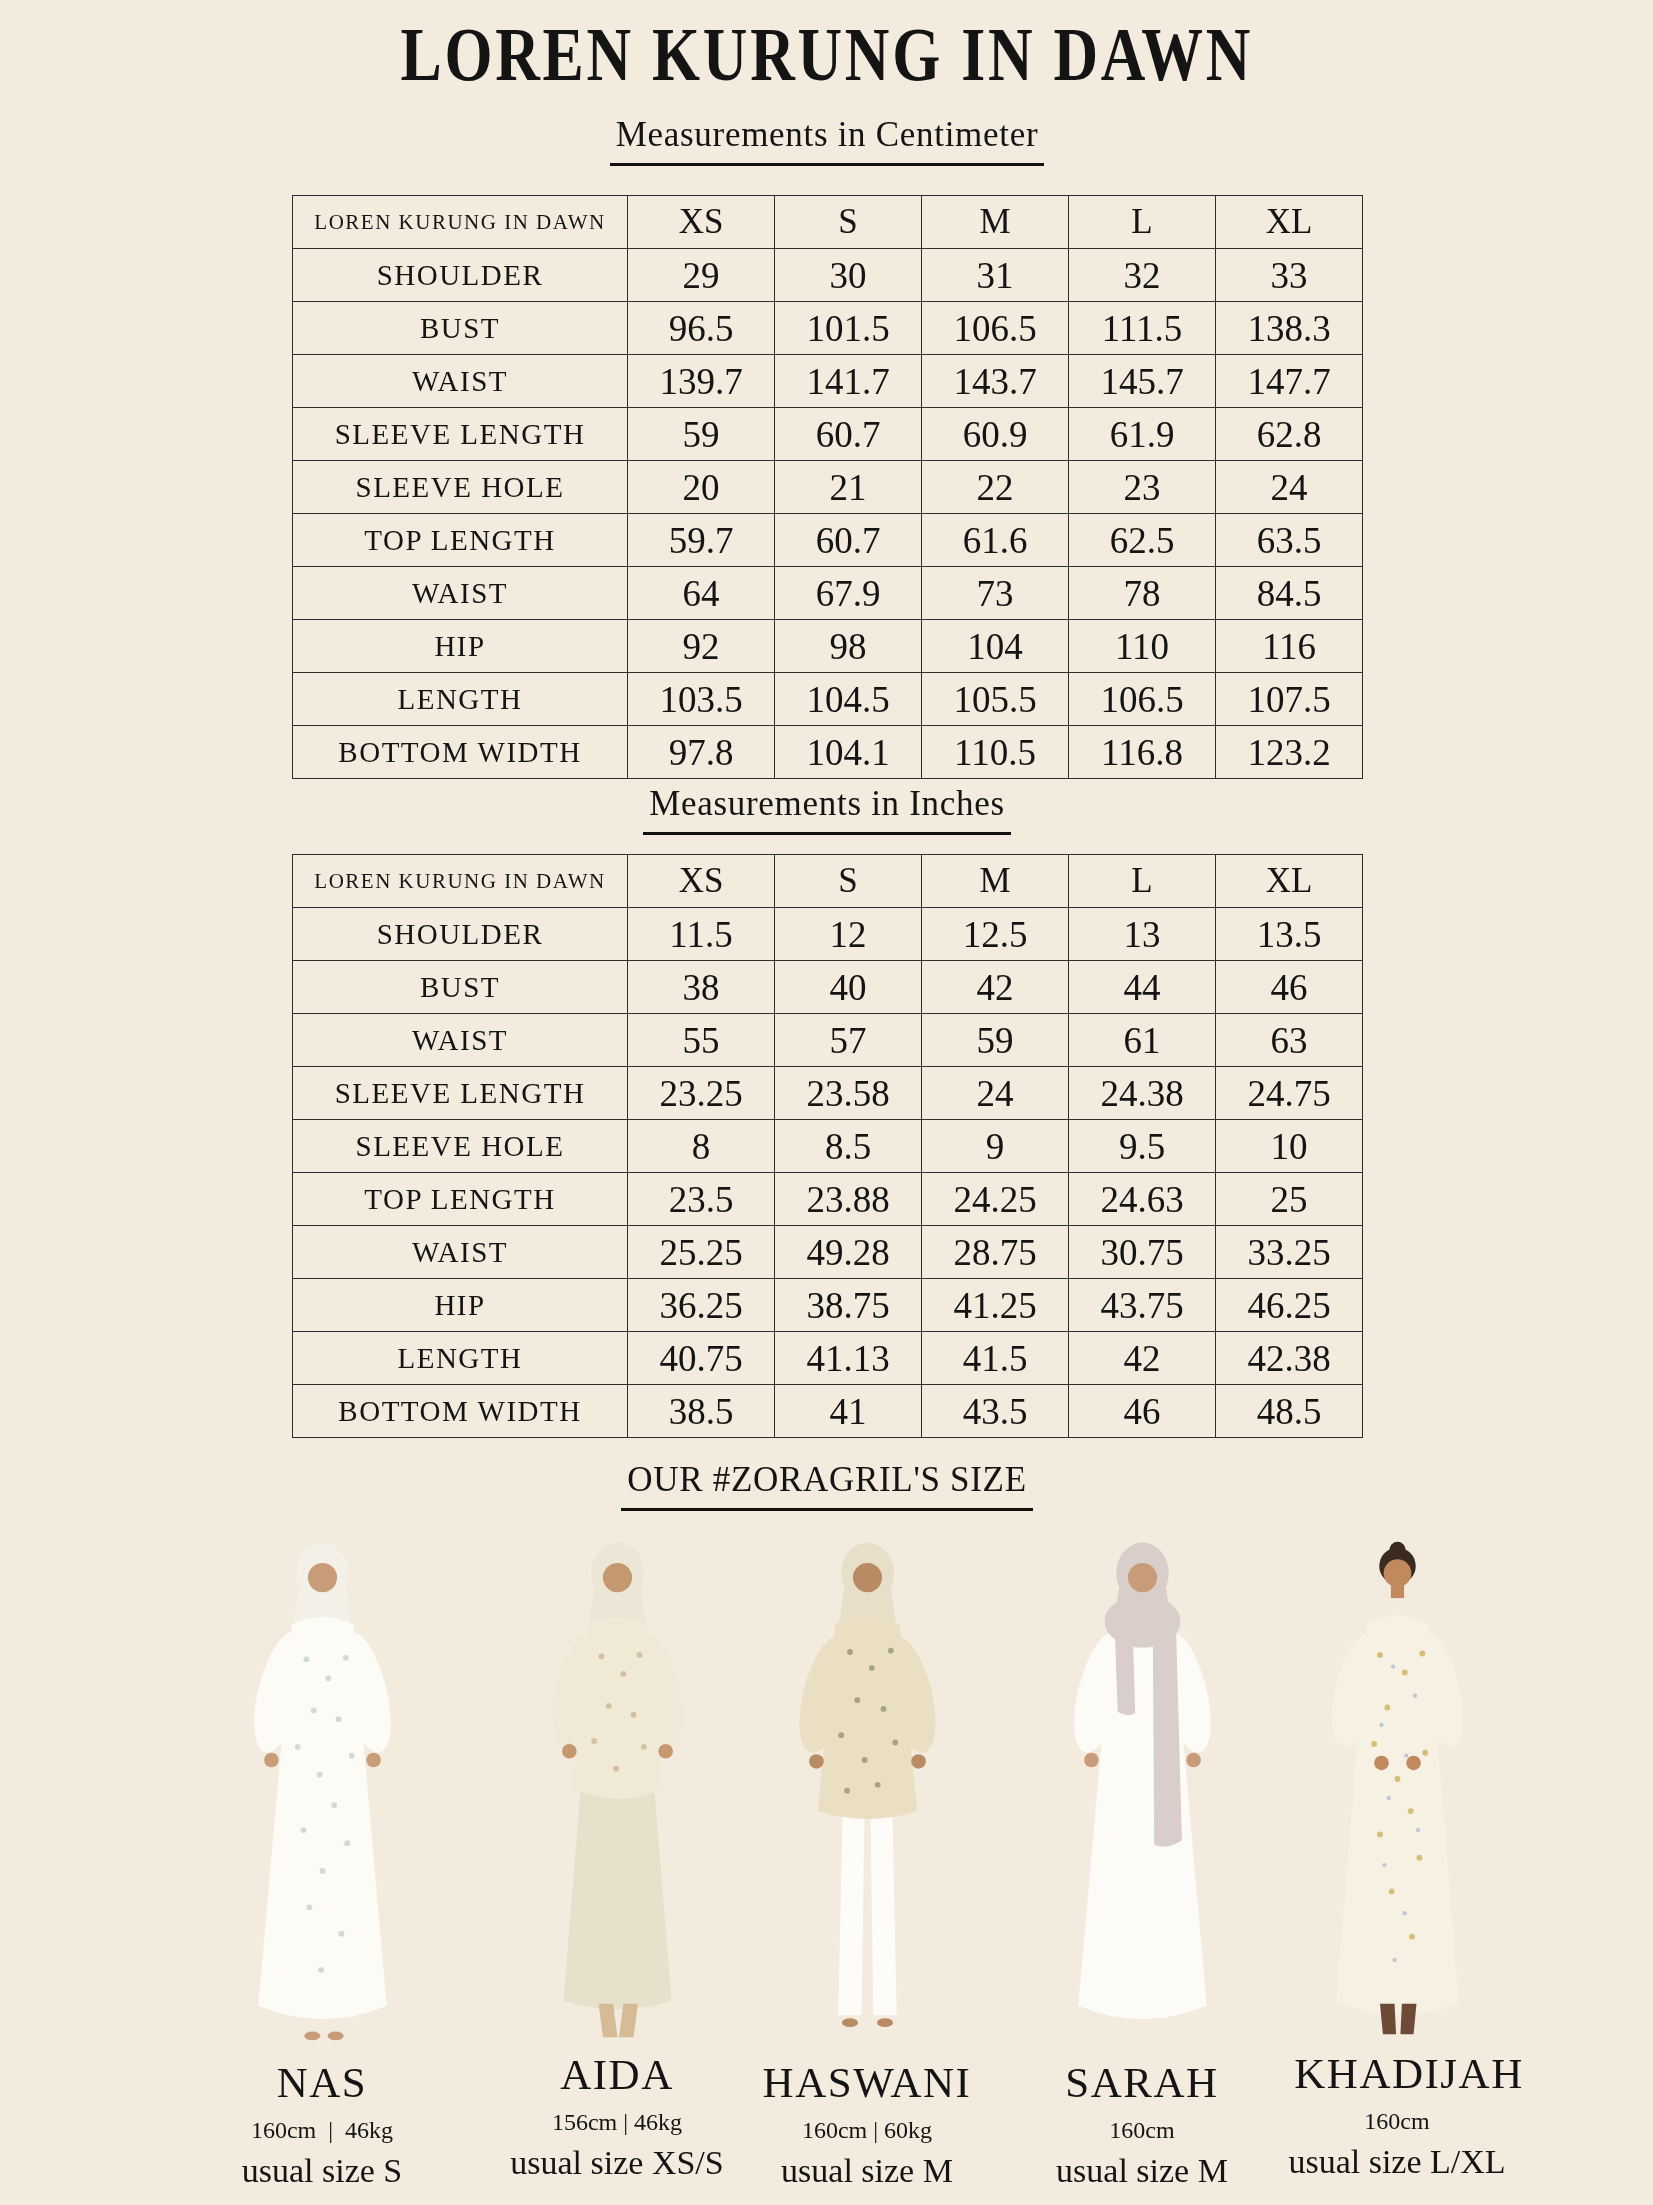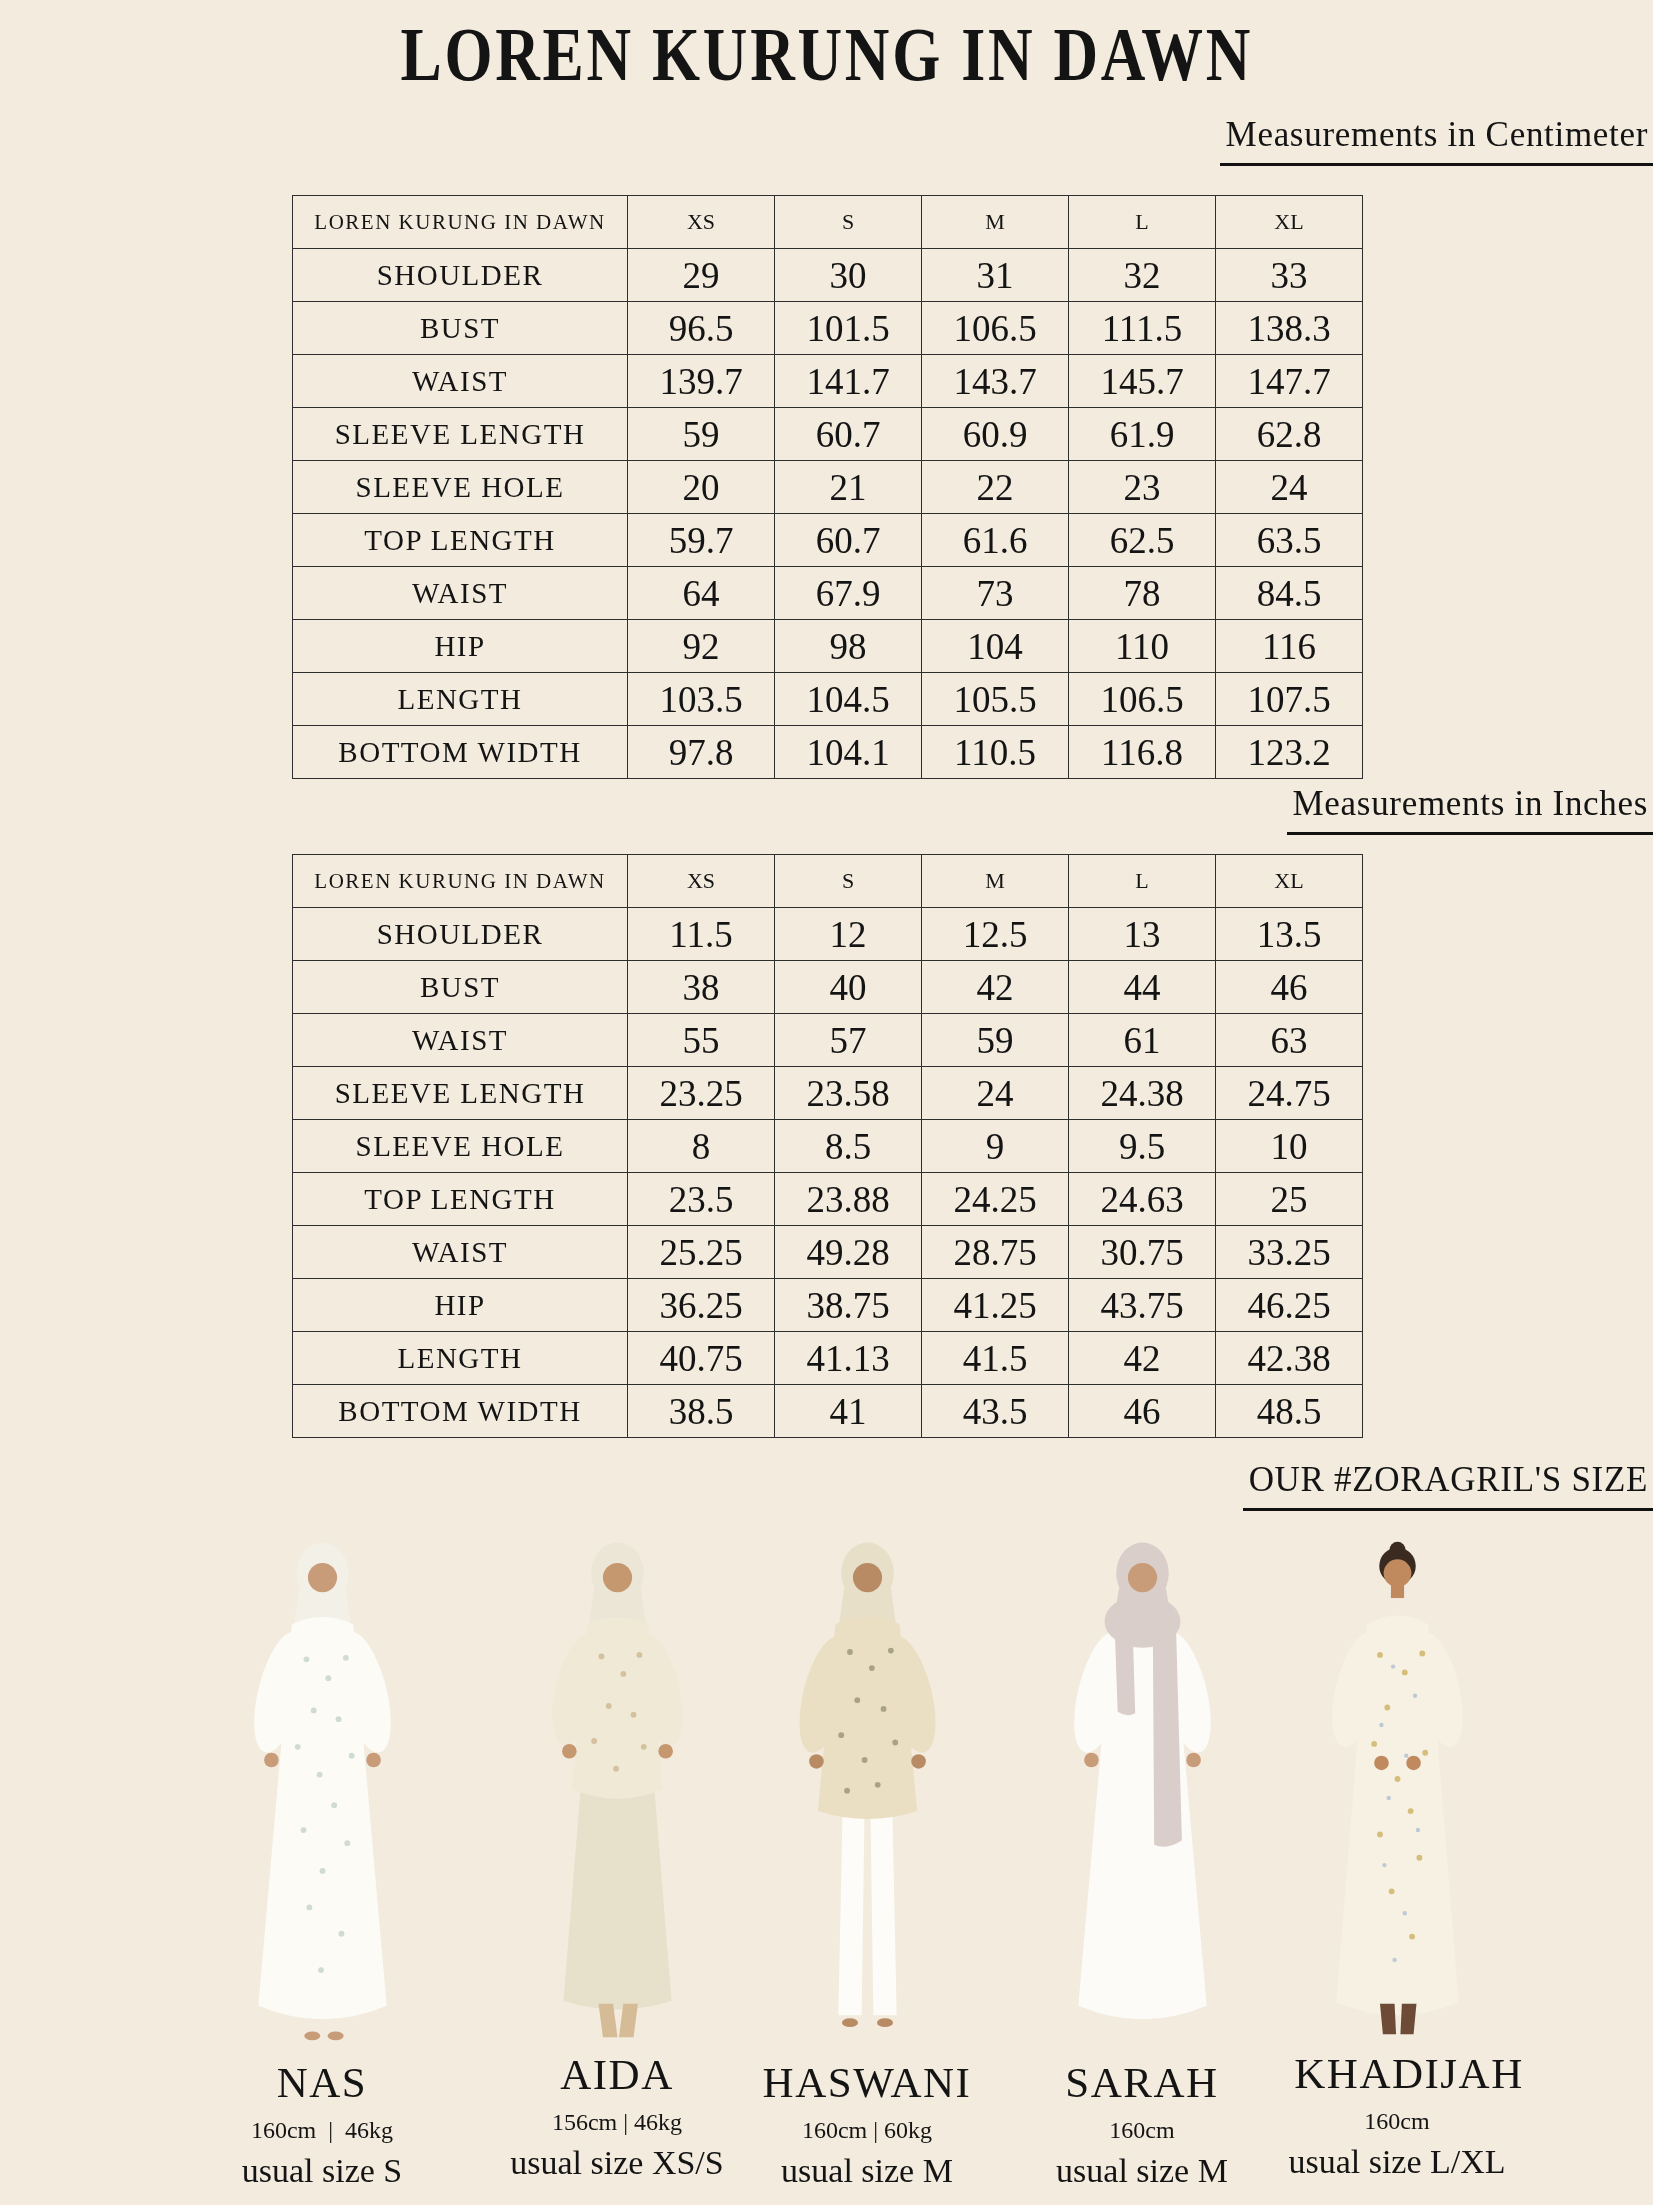--- a/index.html
+++ b/index.html
@@ -12,21 +12,21 @@
     overflow:hidden;
   }
   
   .title{
     position:absolute;top:19px;left:0;width:100%;
     text-align:center;font-size:65px;line-height:1.1;
     letter-spacing:2.9px;font-weight:600;
   }
   .title span{display:inline-block;transform:scale(.95,1.18);}
   .section-heading{
-    position:absolute;left:0;width:100%;text-align:right;
+    position:absolute;left:0;width:100%;text-align:center;
     font-size:35px;line-height:1.15;
   }
   .section-heading span{
     display:inline-block;
     border-bottom:3.7px solid #121212;
     padding:0 5.9px 7.4px;
     letter-spacing:0.7px;
   }
   .sh-cm{top:115px;}
   .sh-in{top:784px;}
@@ -40,21 +40,21 @@
   .tbl-in{top:854px;}
   table.size-table th,table.size-table td{
     border:1.5px solid #2e2e2e;
     height:52px;
     text-align:center;vertical-align:middle;
     font-weight:400;
     padding:0 2.9px;
     overflow:hidden;
   }
   table.size-table th.corner{font-size:21px;letter-spacing:1.5px;}
-  table.size-table th.size-col{font-size:22px;}
+  table.size-table th.size-col{font-size:35px;}
   table.size-table th.row-label{font-size:29px;letter-spacing:1.5px;}
   table.size-table td{font-size:37px;}
   
   .models{position:absolute;top:1528px;left:0;width:100%;height:676px;}
   .model{
     position:absolute;top:0;width:338px;
     display:flex;flex-direction:column;align-items:center;
     text-align:center;
   }
   .model svg{display:block;}

